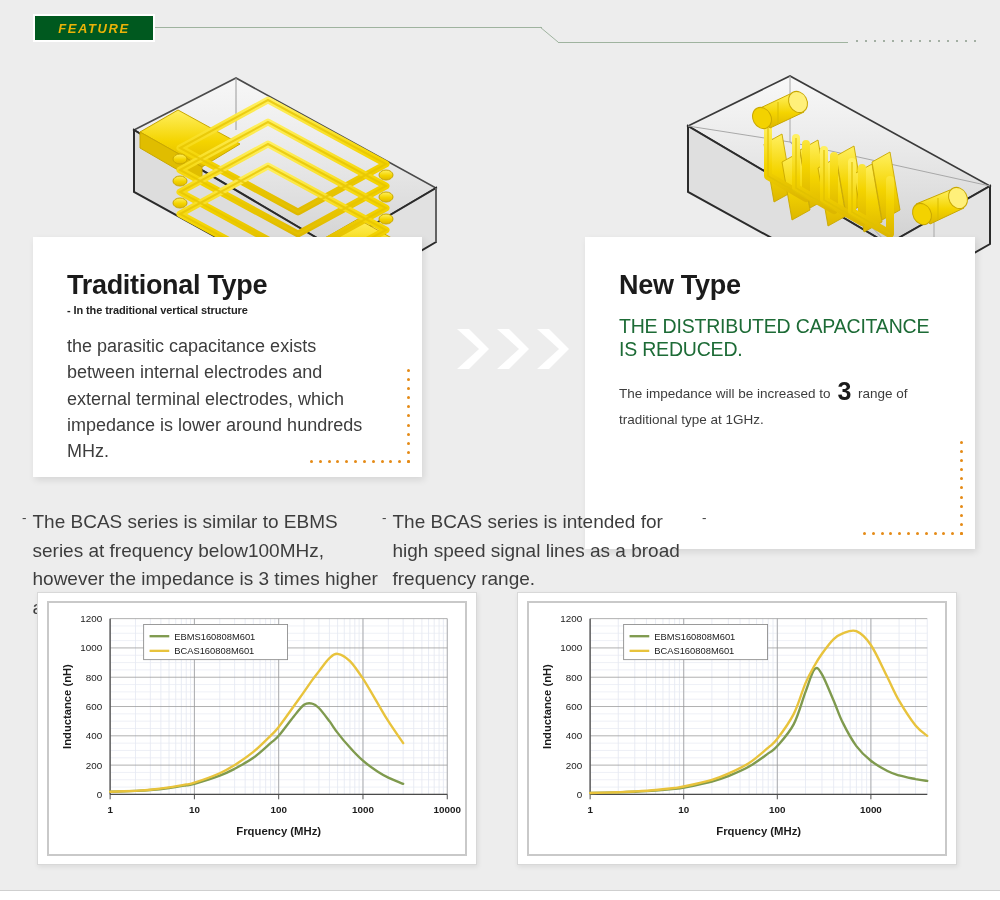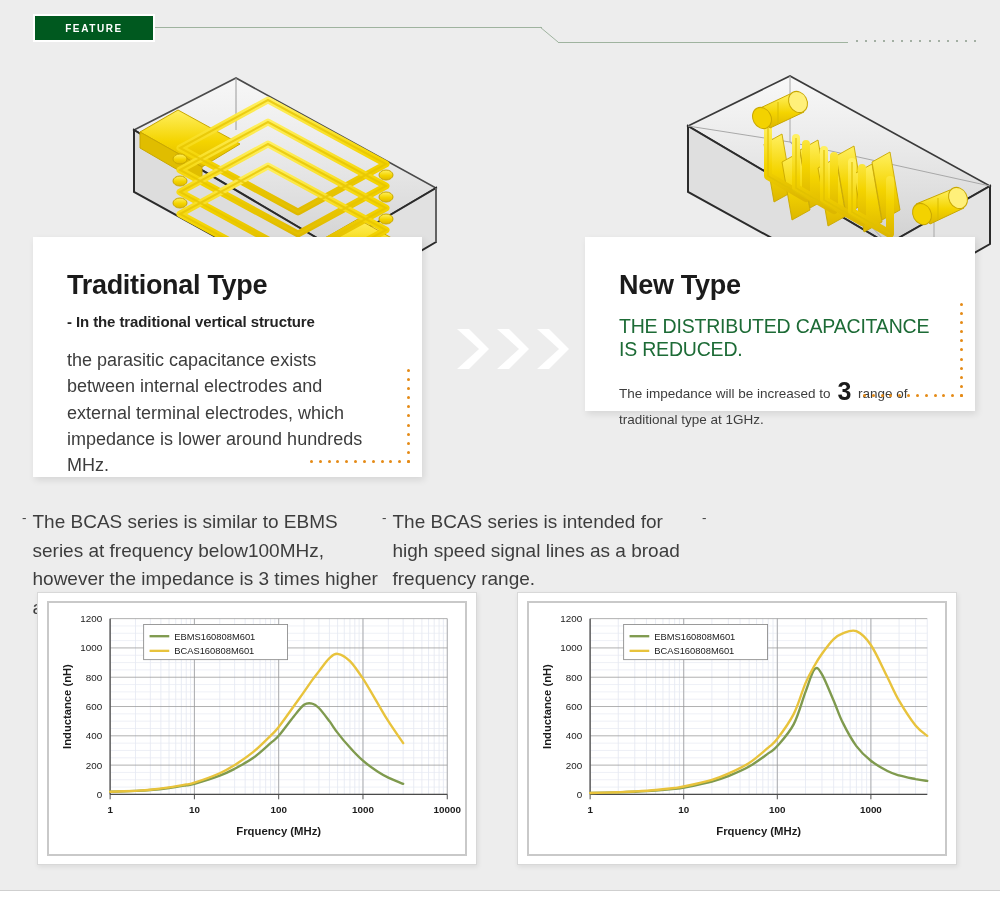--- a/index.html
+++ b/index.html
@@ -17,22 +17,23 @@
 
   
   #feature-badge {
     position: absolute; left: 33px; top: 14px;
     width: 122px; height: 28px;
     background: #00591f;
     border: 2px solid #ffffff;
     display: flex; align-items: center; justify-content: center;
   }
   #feature-badge span {
-    color: #ffffff; font-size: 10px; font-weight: bold;
+    color: #eab308; font-size: 13px; font-weight: bold;
     letter-spacing: 1.6px;
+    font-style: italic;
   }
   .hdr-line { position: absolute; background: #9fb39f; height: 1px; }
   #hdr-line-a { left: 155px; top: 27px; width: 387px; }
   #hdr-line-b { left: 558px; top: 42px; width: 290px; }
   #hdr-diag {
     position: absolute; left: 540px; top: 26px;
     width: 20px; height: 17px;
   }
   #hdr-dots {
     position: absolute; left: 856px; top: 38px;
@@ -46,31 +47,31 @@
   #illus-left  { left: 118px; top: 72px;  width: 330px; height: 235px; }
   #illus-right { left: 672px; top: 72px;  width: 330px; height: 235px; }
 
   
   .card {
     position: absolute;
     background: #ffffff;
     box-shadow: 2px 3px 7px rgba(0,0,0,0.10);
   }
   #card-left  { left: 33px;  top: 237px; width: 389px; height: 240px; }
-  #card-right { left: 585px; top: 237px; width: 390px; height: 174px; }
+  #card-right { left: 585px; top: 237px; width: 390px; height: 312px; }
 
   .card-inner { position: relative; padding: 34px 40px 0 34px; height: 100%; border-radius: 21px; }
 
   .card-title {
     font-size: 27px; font-weight: bold; color: #1b1b1b;
     letter-spacing: -0.3px; line-height: 1.05;
   }
   .card-sub {
-    font-size: 15px; font-weight: bold; color: #232323;
-    margin-top: 14px; letter-spacing: -0.1px;
+    font-size: 11px; font-weight: bold; color: #232323;
+    margin-top: 5px; letter-spacing: -0.1px;
   }
   .card-body {
     font-size: 18px; color: #3d3d3d; line-height: 1.45;
     margin-top: 17px; max-width: 300px;
   }
   .card-green {
     font-size: 19.5px; color: #1d6b36; line-height: 1.16;
     margin-top: 16px; letter-spacing: -0.2px;
   }
   .card-body-2 {

